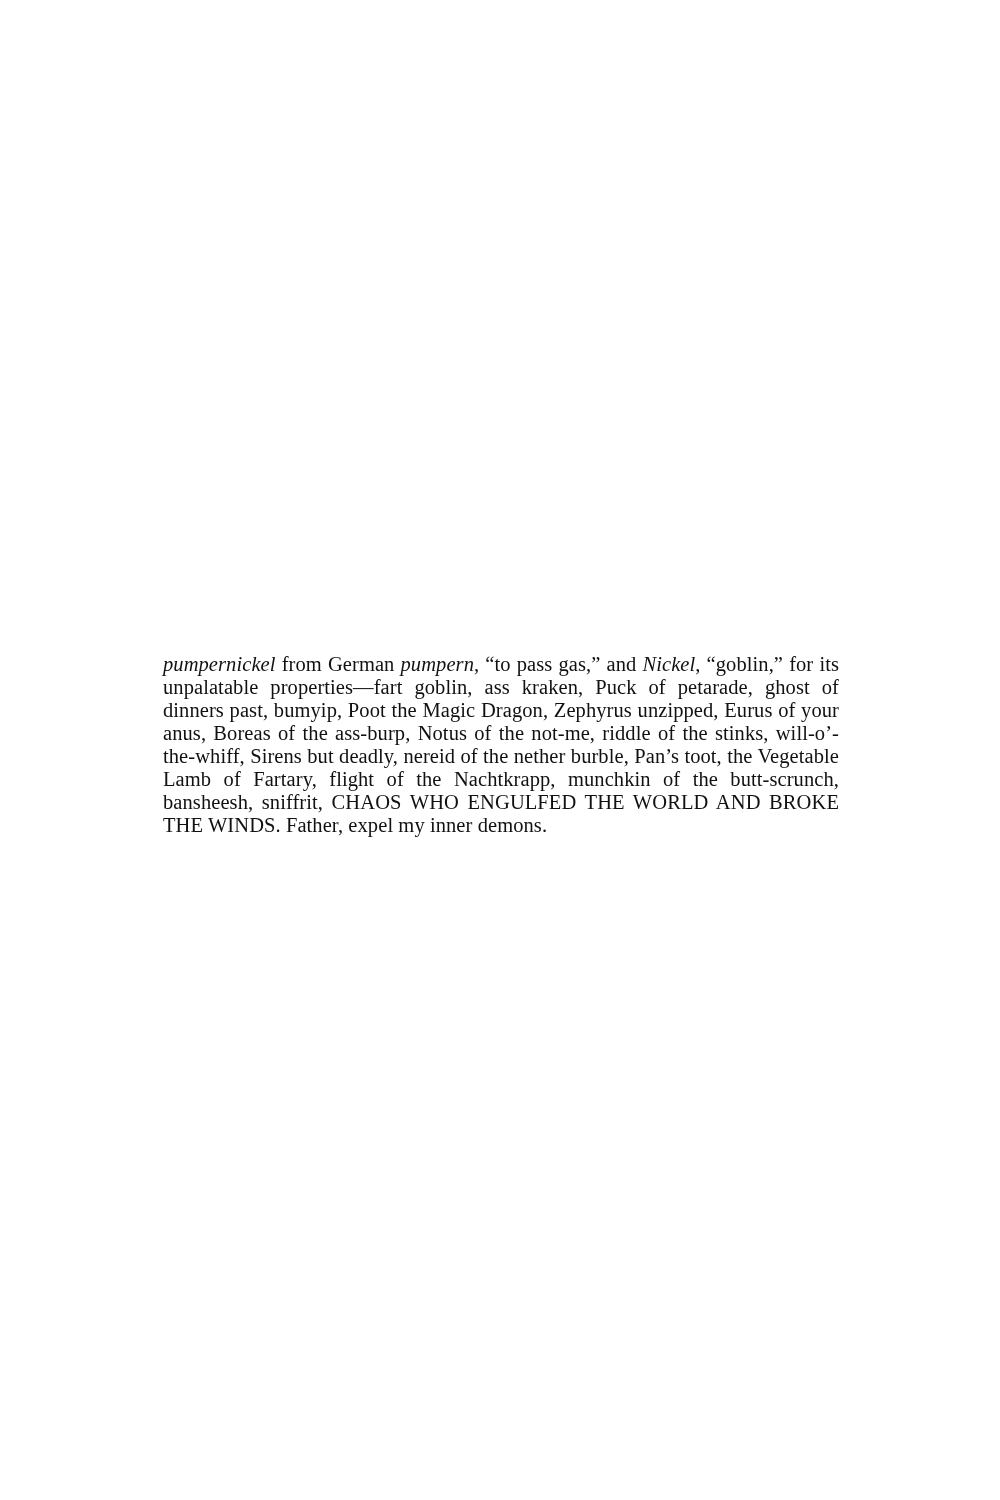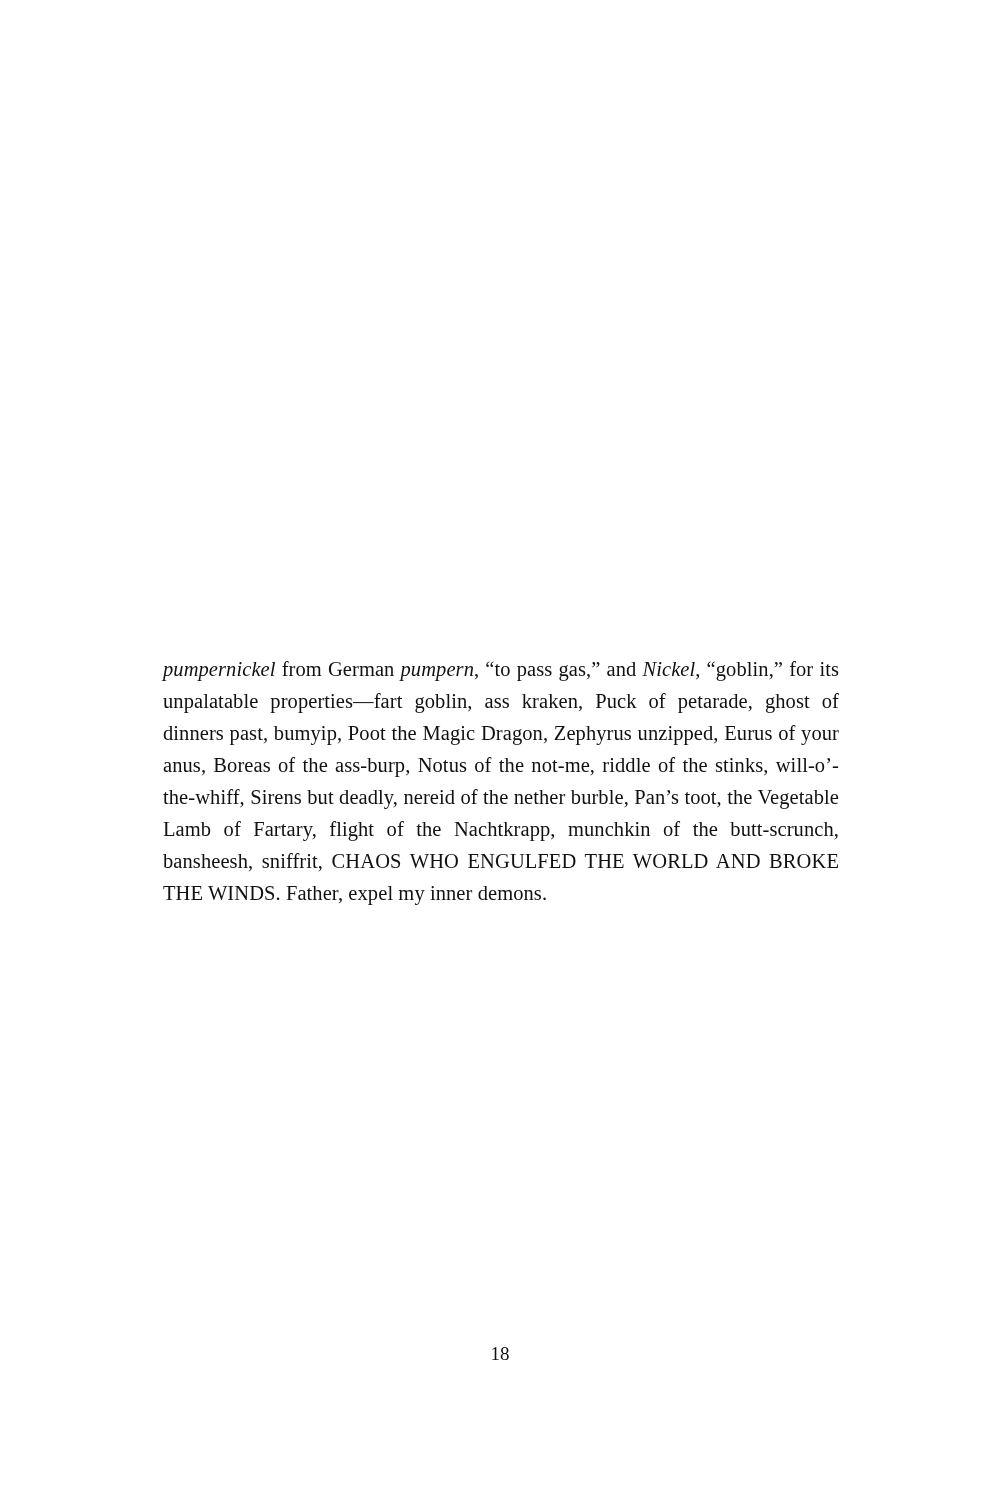--- a/index.html
+++ b/index.html
@@ -18,21 +18,21 @@
   .page {
     position: absolute;
     inset: 0;
   }
   .body-text {
     position: absolute;
     left: 163px;
     top: 632px;
     width: 676px;
     font-size: 20.5px;
-    line-height: 32px;
+    line-height: 23px;
     text-align: justify;
     text-justify: inter-word;
     color: #111111;
     letter-spacing: 0.08px;
   }
   .body-text .it {
     font-style: italic;
   }
   .folio {
     position: absolute;
@@ -46,15 +46,14 @@
 </style>
 </head>
 <body>
 
 <div class="page">
 
   <p class="body-text">
     <span class="it">pumpernickel</span><span> from German </span><span class="it">pumpern</span><span>, “to pass gas,” and </span><span class="it">Nickel</span><span>, “goblin,” for its unpalatable properties—fart goblin, ass kraken, Puck of petarade, ghost of dinners past, bumyip, Poot the Magic Dragon, Zephyrus unzipped, Eurus of your anus, Boreas of the ass-burp, Notus of the not-me, riddle of the stinks, will-o’-the-whiff, Sirens but deadly, nereid of the nether burble, Pan’s toot, the Vegetable Lamb of Fartary, flight of the Nachtkrapp, munchkin of the butt-scrunch, bansheesh, sniffrit, CHAOS WHO ENGULFED THE WORLD AND BROKE THE WINDS. Father, expel my inner demons.</span>
   </p>
 
-  <div class="folio">18</div>
 
 </div>
 
 </body></html>

